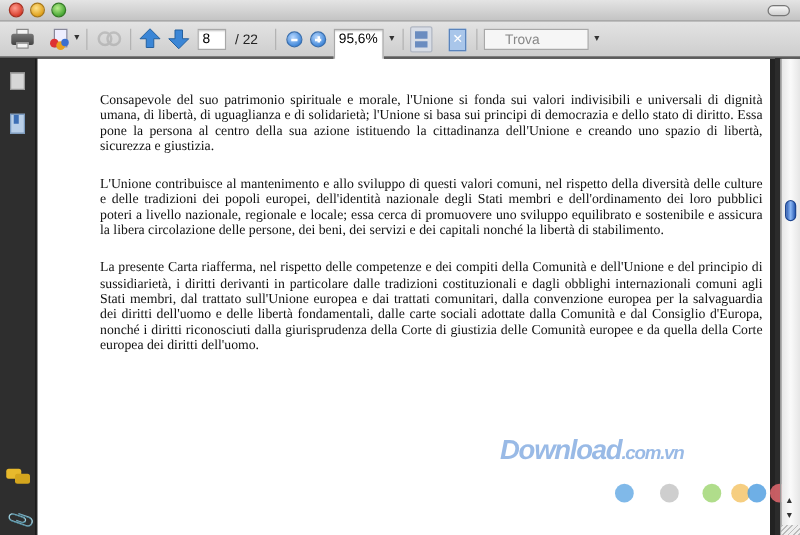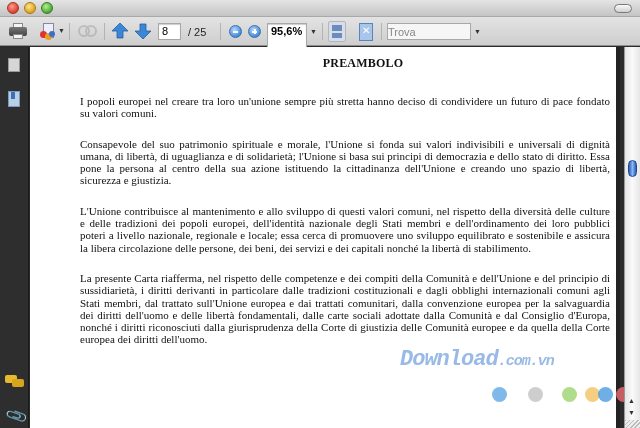--- a/index.html
+++ b/index.html
@@ -61,32 +61,32 @@
   .zoom-btn { width: 13px; height: 13px; top: 8px; border-radius: 50%;
     background: radial-gradient(circle at 40% 35%, #b8d8ff, #3f86d8 75%); border: 1px solid #3a6fae; }
   .zoom-btn::after { content: ""; position: absolute; left: 3px; top: 5px; width: 5px; height: 1.5px; background: #fff; }
   .zoom-out { left: 229px; }
   .zoom-in { left: 248px; }
   .zoom-in::before { content: ""; position: absolute; left: 5px; top: 3px; width: 1.5px; height: 5px; background: #fff; }
 
   .zoom-field {
     position: absolute; left: 267px; top: 6px; width: 40px; height: 34px;
     background: #fff; border: 1px solid #a8a8a8; box-shadow: inset 0 1px 1px #ccc;
-    font-size: 11px; padding: 1px 3px; color: #000; font-weight: bold;
+    font-size: 11px; padding: 1px 3px; color: #000;
   }
 
   .view-single { left: 328px; width: 18px; top: 4px; height: 21px; background: #d8dde6; border: 1px solid #b0b6c2; border-radius: 2px; }
   .view-single::before { content: ""; position: absolute; left: 3px; top: 3px; width: 10px; height: 6px; background: #6a8cc0; }
   .view-single::after { content: ""; position: absolute; left: 3px; top: 11px; width: 10px; height: 5px; background: #6a8cc0; }
   .fit { left: 359px; width: 14px; height: 18px; top: 6px; background: #a9c6ea; border: 1px solid #5a84bd; }
   .fit::before { content: "✕"; position: absolute; left: 2px; top: 1px; font-size: 10px; color: #fff; }
 
   .search {
     position: absolute; left: 387px; top: 6px; width: 84px; height: 17px;
-    background: #f6f6f6; border: 1px solid #a8a8a8; font-size: 11px; color: #888; padding: 2px 0;
+    background: #f6f6f6; border: 1px solid #a8a8a8; font-size: 11px; color: #888; padding: 2px 16px;
   }
 
   
   .leftnav { position: absolute; left: 0; top: 47px; width: 29px; height: 381px; background: #2e2e2e; border-right: 1px solid #1a1a1a; }
   .nav-pages { position: absolute; left: 8px; top: 11px; width: 12px; height: 14px; background: #d6d6d6; border: 1px solid #999; }
   .nav-pages::before { content: ""; position: absolute; left: -3px; top: -3px; width: 12px; height: 14px; background: #bbb; border: 1px solid #888; z-index: -1; }
   .nav-bookmarks { position: absolute; left: 8px; top: 44px; width: 12px; height: 16px; background: #b9cfe8; border: 1px solid #7a99bd; }
   .nav-bookmarks::after { content: ""; position: absolute; left: 2px; top: 0; width: 4px; height: 7px; background: #3d6fb5; }
   .nav-comments { position: absolute; left: 5px; top: 328px; width: 20px; height: 14px; }
   .nav-comments .bub1 { position: absolute; left: 0; top: 0; width: 12px; height: 8px; background: #e7b92c; border-radius: 2px; }
@@ -95,21 +95,21 @@
 
   
   .docarea { position: absolute; left: 30px; top: 47px; width: 590px; height: 381px; background: #fff; overflow: hidden; }
   .docarea .edge { position: absolute; right: 0; top: 0; width: 4px; height: 100%; background: #222; }
   .page { position: absolute; left: 50px; top: 9px; width: 530px; font-family: "Liberation Serif", serif; color: #111; }
   .page h1 { font-size: 12px; font-weight: bold; text-align: center; padding-left: 36px; letter-spacing: 0.2px; }
   .page p { font-size: 11px; line-height: 12.3px; text-align: justify; margin-top: 18px; }
   .page p.first { margin-top: 24px; }
 
   
-  .wm { position: absolute; left: 400px; top: 347px; font-family: Liberation Mono, monospace; font-weight: bold; font-style: italic; font-size: 22px; color: rgba(70,130,210,0.55); letter-spacing: -1px; }
+  .wm { position: absolute; left: 400px; top: 347px; font-family: Liberation Sans, sans-serif; font-weight: bold; font-style: italic; font-size: 22px; color: rgba(70,130,210,0.55); letter-spacing: -1px; }
   .wm small { font-size: 15px; }
   .dot { position: absolute; width: 15px; height: 15px; border-radius: 50%; top: 387px; }
 
   
   .vscroll { position: absolute; left: 624px; top: 47px; width: 16px; height: 381px; background: linear-gradient(90deg, #e6e6e6, #fafafa 50%, #e6e6e6); border-left: 1px solid #999; }
   .thumb { position: absolute; left: 3px; top: 113px; width: 9px; height: 17px; border-radius: 5px; background: linear-gradient(90deg, #2c5db5, #8ab6f4 50%, #2c5db5); border: 1px solid #1d4590; }
   .sb-up, .sb-down { position: absolute; left: 3px; font-size: 7px; color: #333; }
   .sb-up { top: 350px; }
   .sb-down { top: 362px; }
   .grip { position: absolute; left: 0; top: 373px; width: 16px; height: 8px; background: repeating-linear-gradient(135deg, #bbb 0 1px, #eee 1px 3px); }
@@ -147,21 +147,21 @@
     <svg viewBox="0 0 18 18">
         <path d="M9 1 L17 9 L12 9 L12 16 L6 16 L6 9 L1 9 Z" fill="#3b86d6" stroke="#24609f" stroke-width="0.8"></path>
       </svg>
   </div>
   <div class="tb arrow down">
     <svg viewBox="0 0 18 18">
         <path d="M9 17 L17 9 L12 9 L12 2 L6 2 L6 9 L1 9 Z" fill="#3b86d6" stroke="#24609f" stroke-width="0.8"></path>
       </svg>
   </div>
   <div class="page-input">8</div>
-  <div class="page-total">/ 25</div>
+  <div class="page-total">/ 22</div>
   <div class="sep" style="left:220px;"></div>
   <div class="tb zoom-btn zoom-out"></div>
   <div class="tb zoom-btn zoom-in"></div>
   <div class="zoom-field">95,6%</div>
   <span class="caret" style="left:310px; top:11px;">▼</span>
   <div class="sep" style="left:322px;"></div>
   <div class="tb view-single"></div>
   <div class="tb fit"></div>
   <div class="sep" style="left:381px;"></div>
   <div class="search">Trova</div>
@@ -173,22 +173,20 @@
   <div class="nav-bookmarks"></div>
   <div class="nav-comments">
     <div class="bub1"></div>
     <div class="bub2"></div>
   </div>
   <div class="nav-attach">📎</div>
 </div>
 
 <div class="docarea">
   <div class="page">
-    <h1>PREAMBOLO</h1>
-    <p class="first">I popoli europei nel creare tra loro un'unione sempre più stretta hanno deciso di condividere un futuro di pace fondato su valori comuni.</p>
     <p>Consapevole del suo patrimonio spirituale e morale, l'Unione si fonda sui valori indivisibili e universali di dignità umana, di libertà, di uguaglianza e di solidarietà; l'Unione si basa sui principi di democrazia e dello stato di diritto. Essa pone la persona al centro della sua azione istituendo la cittadinanza dell'Unione e creando uno spazio di libertà, sicurezza e giustizia.</p>
     <p>L'Unione contribuisce al mantenimento e allo sviluppo di questi valori comuni, nel rispetto della diversità delle culture e delle tradizioni dei popoli europei, dell'identità nazionale degli Stati membri e dell'ordinamento dei loro pubblici poteri a livello nazionale, regionale e locale; essa cerca di promuovere uno sviluppo equilibrato e sostenibile e assicura la libera circolazione delle persone, dei beni, dei servizi e dei capitali nonché la libertà di stabilimento.</p>
     <p>La presente Carta riafferma, nel rispetto delle competenze e dei compiti della Comunità e dell'Unione e del principio di sussidiarietà, i diritti derivanti in particolare dalle tradizioni costituzionali e dagli obblighi internazionali comuni agli Stati membri, dal trattato sull'Unione europea e dai trattati comunitari, dalla convenzione europea per la salvaguardia dei diritti dell'uomo e delle libertà fondamentali, dalle carte sociali adottate dalla Comunità e dal Consiglio d'Europa, nonché i diritti riconosciuti dalla giurisprudenza della Corte di giustizia delle Comunità europee e da quella della Corte europea dei diritti dell'uomo.</p>
   </div>
   <div class="edge"></div>
 </div>
 
 <div class="wm"><span>Download</span><small>.com.vn</small></div>
 <div class="dot" style="left:492px; background:#4a9be0; opacity:.7;"></div>
 <div class="dot" style="left:528px; background:#b9b9b9; opacity:.7;"></div>

